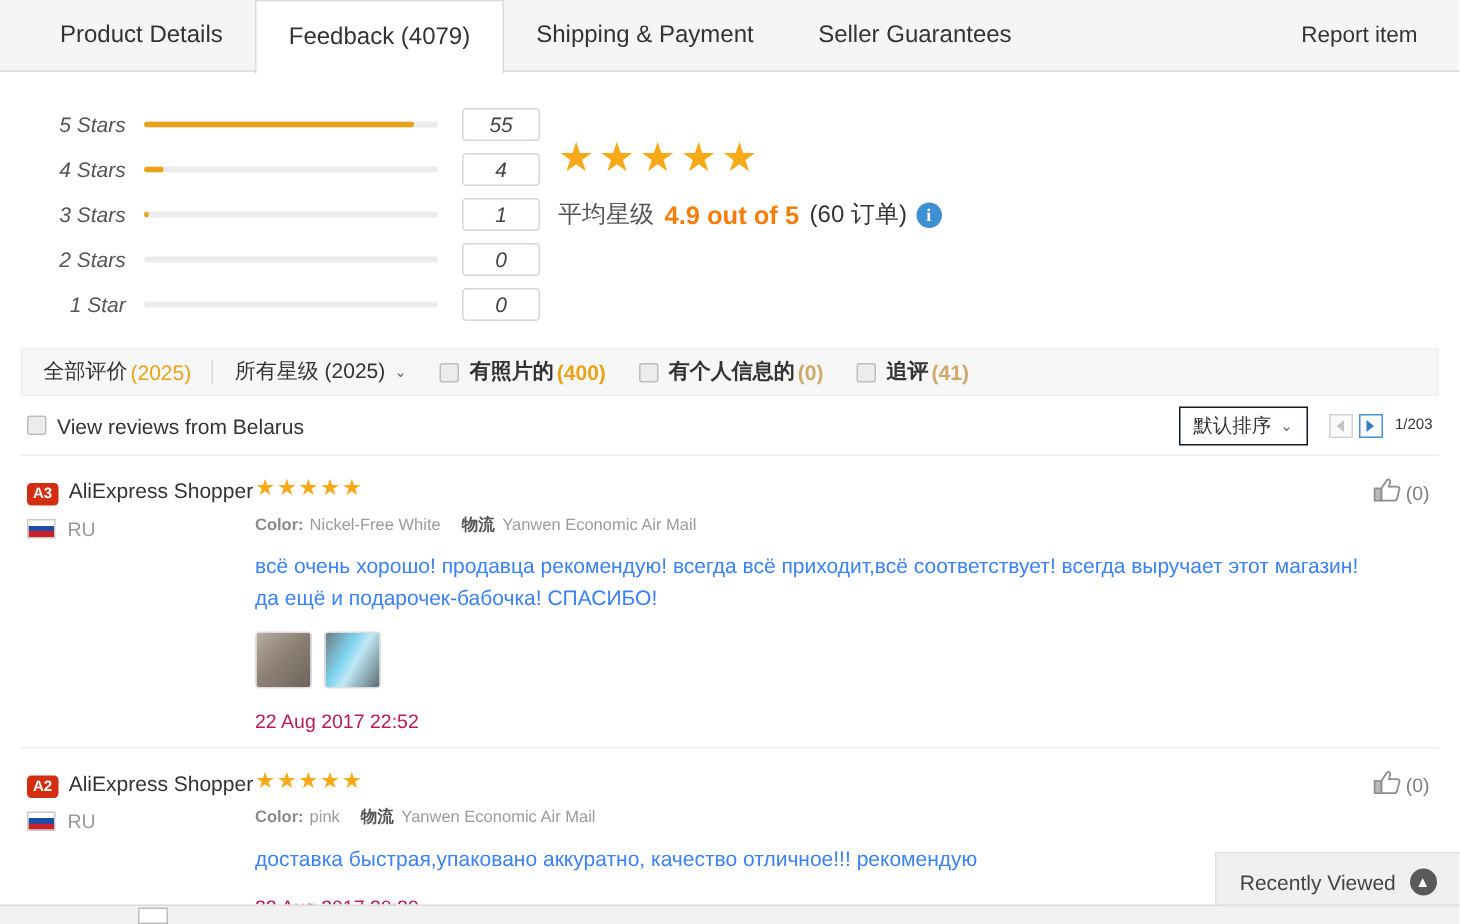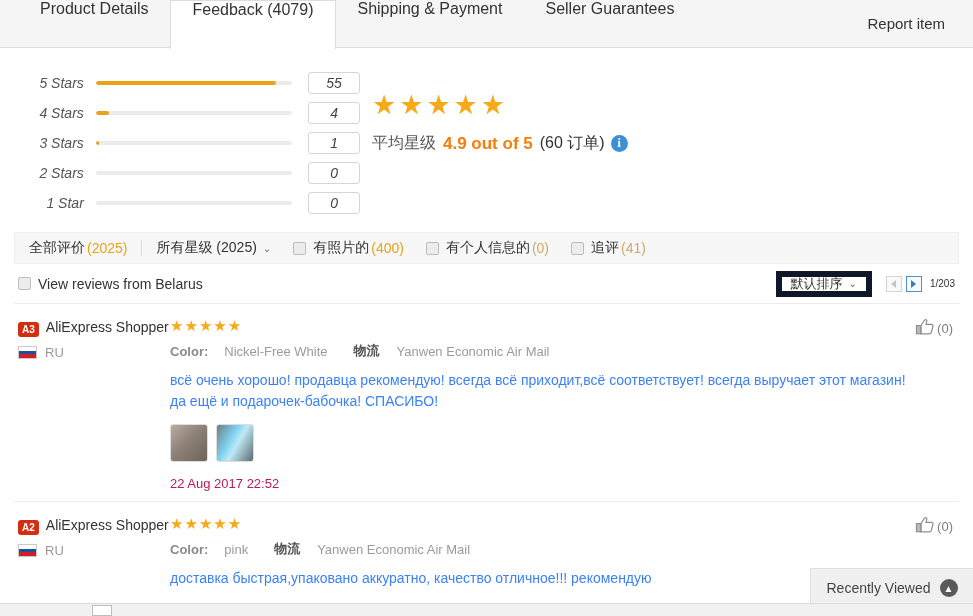--- a/index.html
+++ b/index.html
@@ -17,21 +17,21 @@
   .tabbar {
     position: relative;
     height: 48px;
     background: #f5f5f5;
     border-bottom: 1px solid #dcdcdc;
     display: flex;
     align-items: stretch;
     padding-left: 18px;
   }
   .tab {
-    display: flex; 
+    display: flex; align-items: center;
     padding: 0 22px;
     font-size: 16px;
     color: #333;
     border-left: 1px solid #e2e2e2;
     border-right: 1px solid #e2e2e2;
     margin-right: -1px;
     background: transparent;
     cursor: pointer;
     white-space: nowrap;
   }
@@ -107,34 +107,34 @@
   .fitem { display: flex; align-items: center; color: #333; cursor: pointer; white-space: nowrap; }
   .fnum { color: #e8a317; margin-left: 2px; }
   .fnum.gray { color: #d0a86a; }
   .divider { width:1px; height:16px; background:#dcdcdc; margin: 0 14px; }
   .caret { margin-left: 6px; font-size: 10px; color: #666; }
   .cbx {
     width: 13px; height: 13px; border: 1px solid #bdbdbd;
     background: #ececec; border-radius: 2px; margin-right: 7px;
     display: inline-block; cursor: pointer;
   }
-  .gapL { margin-left: 22px; }
+  .gapL { margin-left: 22px; font-weight: bold; }
 
   
   .belrow {
     margin: 0 14px;
     height: 40px;
     display: flex; align-items: center;
     border-bottom: 1px solid #ececec;
     padding: 0 4px;
   }
   .belleft { display:flex; align-items:center; font-size:14px; color:#333; cursor:pointer; }
   .belright { margin-left:auto; display:flex; align-items:center; }
   .sortbtn {
-    border: 6px solid #0f172a; background:#fff;
+    border: 1px solid #0f172a; background:#fff;
     height: 26px; padding: 0 9px;
     font-size: 13px; color:#333;
     display:flex; align-items:center; cursor:pointer;
   }
   .pager { display:flex; align-items:center; margin-left: 14px; }
   .arrowbtn {
     width: 16px; height: 16px;
     border: 1px solid #d3d3d3; background:#fafafa;
     display:flex; align-items:center; justify-content:center;
     margin-right: 4px; cursor: pointer;
@@ -163,21 +163,21 @@
   .uname { font-size: 14px; color:#333; line-height: 19px; }
   .flagrow { display:flex; align-items:center; margin-top: 8px; }
   .flag {
     width: 19px; height: 13px; border: 1px solid #c9c9c9; margin-right: 8px;
     background: linear-gradient(to bottom, #ffffff 0 33%, #1f4fa5 33% 66%, #cf2028 66% 100%);
   }
   .ccode { font-size: 13px; color:#999; }
 
   .content { flex: 1; min-width: 0; }
   .smstars { color:#f7a917; font-size: 15px; letter-spacing: 1px; line-height: 16px; }
-  .meta { margin-top: 8px; font-size: 13px; color:#9b9b9b; display:flex; align-items:center; flex-wrap: wrap; gap: 12px; }
+  .meta { margin-top: 8px; font-size: 11px; color:#9b9b9b; display:flex; align-items:center; flex-wrap: wrap; }
   .meta b { color:#8a8a8a; font-weight: bold; margin-right: 4px; }
   .wuliu { color:#555; font-weight: bold; margin: 0 5px 0 14px; }
   .rtext { margin-top: 10px; font-size: 14px; color:#3b82f6; line-height: 21px; max-width: 742px; }
   .thumbs { margin-top: 12px; display:flex; }
   .thumb {
     width: 38px; height: 38px; border-radius: 3px; margin-right: 8px;
     border: 1px solid #ddd; cursor: pointer; overflow:hidden;
   }
   .thumb.t1 { background: linear-gradient(135deg,#b8ada2 0%,#8e8277 45%,#6d6358 100%); }
   .thumb.t2 { background: linear-gradient(120deg,#6e7d82 0%,#7ed3ef 38%,#bfe8f5 55%,#5a6b70 100%); }

